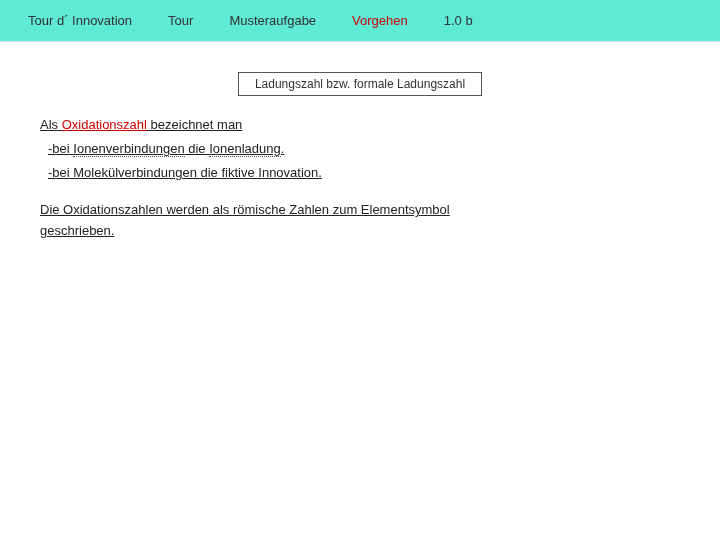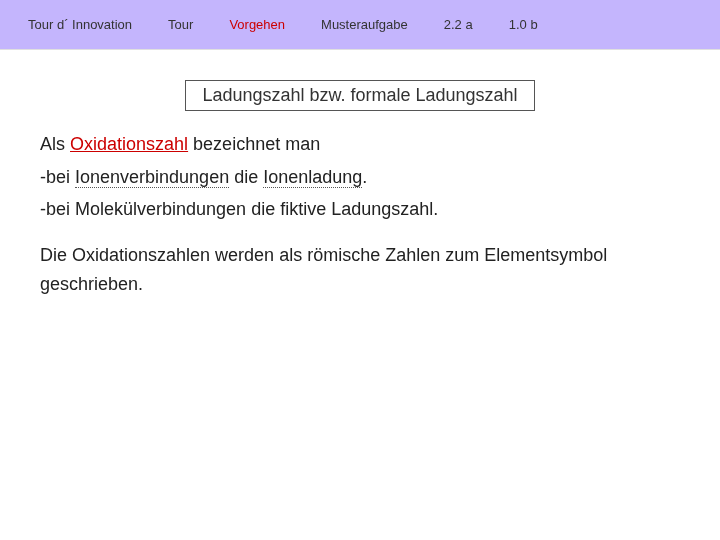--- a/index.html
+++ b/index.html
@@ -14,23 +14,23 @@
       background: #ffffff;
       font-family: Arial, sans-serif;
       font-size: 13px;
       overflow: hidden;
     }
 
     
     .navbar {
       display: flex;
       align-items: center;
-      height: 50px;
+      height: 42px;
       border-bottom: 1px solid #e0e0e0;
-      background: #c4b5fd;
+      background: #5eead4;
       padding: 0 10px;
     }
 
     .nav-item {
       padding: 0 18px;
       height: 100%;
       display: flex;
       align-items: center;
       font-size: 13px;
       color: #333;
@@ -47,92 +47,92 @@
     .content {
       padding: 20px 40px;
       margin-top: 10px;
     }
 
     .title-box {
       border: 1px solid #555;
       display: inline-block;
       padding: 4px 16px;
       margin: 0 auto 16px auto;
-      font-size: 18px;
+      font-size: 12px;
       color: #333;
       display: block;
       text-align: center;
       width: fit-content;
       margin-left: auto;
       margin-right: auto;
       margin-bottom: 18px;
     }
 
     .content-block {
-      font-size: 18px;
+      font-size: 13px;
       color: #222;
       line-height: 1.7;
+      text-decoration: underline;
     }
 
     .highlight-red {
       color: #cc0000;
       text-decoration: underline;
       text-decoration-style: solid;
     }
 
     .underline-dotted {
       border-bottom: 1px dotted #555;
     }
 
     .content-line {
       display: block;
       margin-bottom: 2px;
     }
 
     .indent-line {
       display: block;
-      margin-left: 0;
+      margin-left: 8px;
       margin-bottom: 2px;
     }
 
     .final-block {
       display: block;
       margin-top: 16px;
       line-height: 1.6;
     }
   </style>
 </head>
 <body>
 
 <nav class="navbar">
   <div class="nav-item">Tour d´ Innovation</div>
   <div class="nav-item">Tour</div>
+  <div class="nav-item">Musteraufgabe</div>
   <div class="nav-item active">Vorgehen</div>
-  <div class="nav-item">Musteraufgabe</div>
-  <div class="nav-item">2.2 a</div>
   <div class="nav-item">1.0 b</div>
 </nav>
 
 <div class="content">
 
   <div class="title-box">
     <span>Ladungszahl bzw. formale Ladungszahl</span>
   </div>
 
   <div class="content-block">
 
     <span class="content-line">
       <span>Als </span><span class="highlight-red">Oxidationszahl</span><span> bezeichnet man</span>
     </span>
 
     <span class="indent-line">
       <span>-bei </span><span class="underline-dotted">Ionenverbindungen</span><span> die </span><span class="underline-dotted">Ionenladung</span><span>.</span>
     </span>
 
-    <span class="indent-line">-bei Molekülverbindungen die fiktive Ladungszahl.</span>
+    <span class="indent-line">-bei Molekülverbindungen die fiktive Innovation.</span>
 
     <span class="final-block">
       <span>Die Oxidationszahlen werden als römische Zahlen zum Elementsymbol</span><br>
       <span>geschrieben.</span>
     </span>
 
   </div>
 </div>
 
 </body></html>

